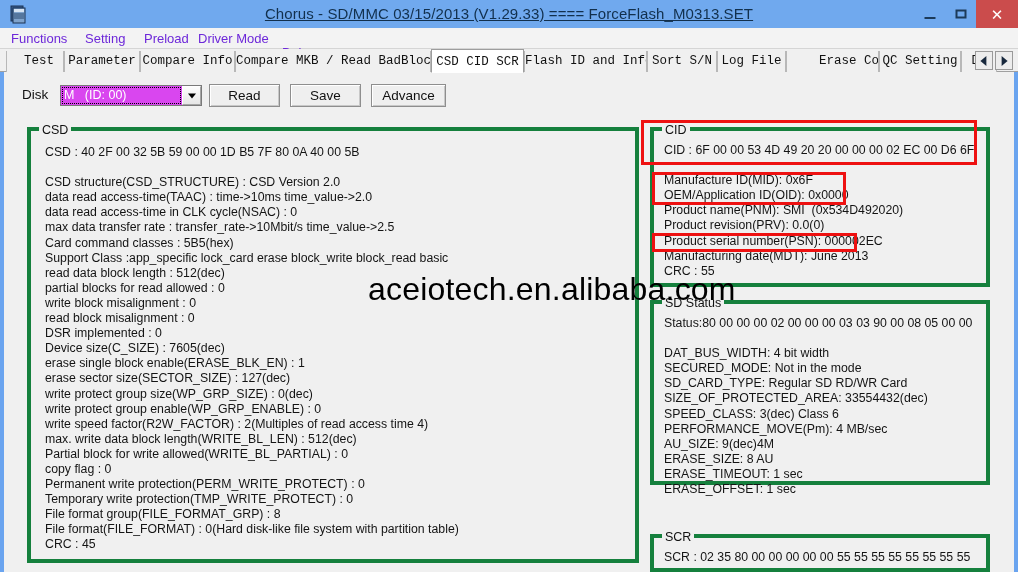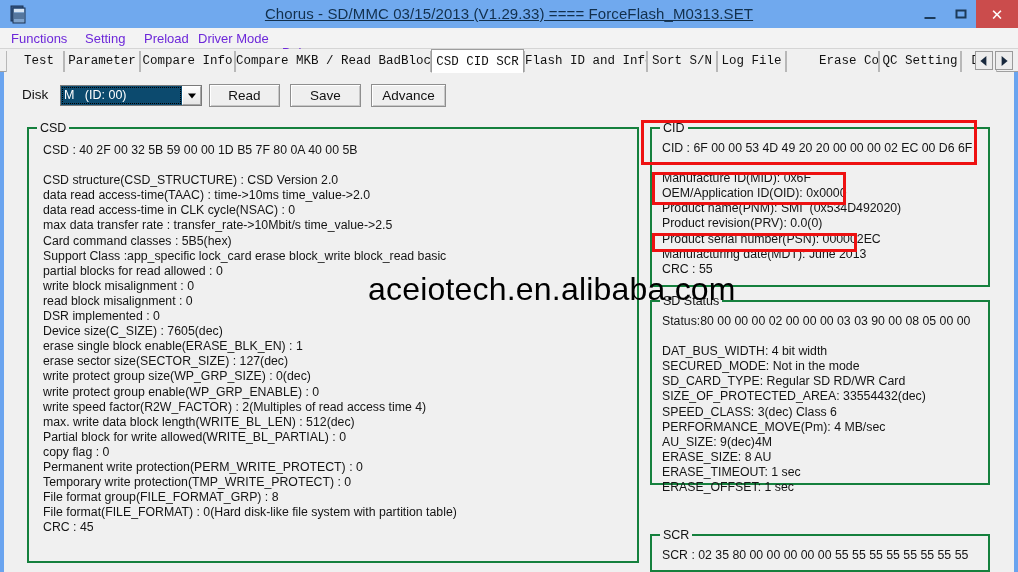--- a/index.html
+++ b/index.html
@@ -178,21 +178,21 @@
     border: 1px solid #7a7a7a;
     background: #ffffff;
     box-sizing: border-box;
     cursor: default;
   }
   .combo-value {
     position: absolute;
     left: 0; top: 0;
     width: 121px; height: 19px;
     line-height: 19px;
-    background: #0c4a6e;
+    background: #d946ef;
     color: #ffffff;
     font-size: 12.5px;
     padding-left: 3px;
     box-sizing: border-box;
     outline: 1px dotted #000;
     outline-offset: -2px;
     font-family: "Liberation Sans", sans-serif;
     white-space: pre;
   }
   .combo-arrow {
@@ -227,21 +227,21 @@
     border: 1px solid #8e8e8e;
     box-shadow: inset 1px 1px 0 #ffffff, inset -1px -1px 0 #c8c8c8;
     box-sizing: border-box;
     cursor: default;
     font-family: "Liberation Sans", sans-serif;
   }
 
   
   .group {
     position: absolute;
-    border: 2px solid #15803d;
+    border: 4px solid #15803d;
     background: #f0f0f0;
     box-sizing: border-box;
   }
   .group-title {
     position: absolute;
     top: -8px; left: 8px;
     background: #f0f0f0;
     padding: 0 3px;
     font-size: 12.5px;
     color: #111;
@@ -352,20 +352,21 @@
     <div class="group-title">CSD</div>
     <div class="lines" style="top:14px;">
         <div class="line">CSD : 40 2F 00 32 5B 59 00 00 1D B5 7F 80 0A 40 00 5B</div>
         <div class="line blank">&nbsp;</div>
         <div class="line">CSD structure(CSD_STRUCTURE) : CSD Version 2.0</div>
         <div class="line">data read access-time(TAAC) : time-&gt;10ms time_value-&gt;2.0</div>
         <div class="line">data read access-time in CLK cycle(NSAC) : 0</div>
         <div class="line">max data transfer rate : transfer_rate-&gt;10Mbit/s time_value-&gt;2.5</div>
         <div class="line">Card command classes : 5B5(hex)</div>
         <div class="line">Support Class :app_specific lock_card erase block_write block_read basic</div>
+        <div class="line">read data block length : 512(dec)</div>
         <div class="line">partial blocks for read allowed : 0</div>
         <div class="line">write block misalignment : 0</div>
         <div class="line">read block misalignment : 0</div>
         <div class="line">DSR implemented : 0</div>
         <div class="line">Device size(C_SIZE) : 7605(dec)</div>
         <div class="line">erase single block enable(ERASE_BLK_EN) : 1</div>
         <div class="line">erase sector size(SECTOR_SIZE) : 127(dec)</div>
         <div class="line">write protect group size(WP_GRP_SIZE) : 0(dec)</div>
         <div class="line">write protect group enable(WP_GRP_ENABLE) : 0</div>
         <div class="line">write speed factor(R2W_FACTOR) : 2(Multiples of read access time 4)</div>

